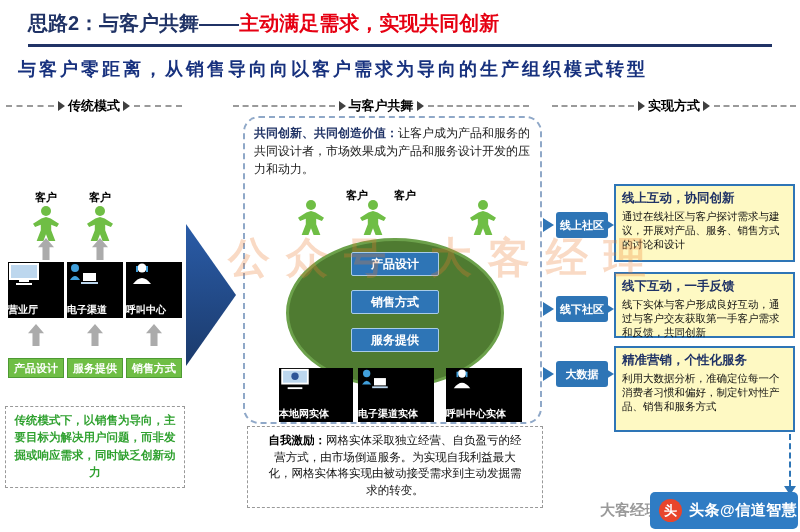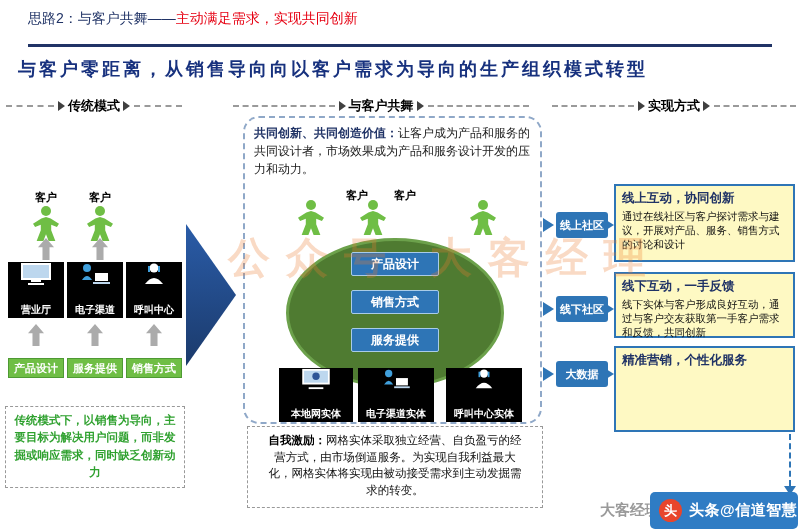--- a/index.html
+++ b/index.html
@@ -1,21 +1,21 @@
 <!DOCTYPE html>
 <html><head>
 <meta charset="utf-8">
 <style>
   html,body{margin:0;padding:0;background:#fff;}
   .slide{position:relative;width:800px;height:532px;background:#fff;overflow:hidden;
          font-family:"Liberation Sans",sans-serif;}
   .abs{position:absolute;}
 
   
-  .title{position:absolute;left:28px;top:10px;font-size:14px;font-weight:normal;white-space:nowrap;}
+  .title{position:absolute;left:28px;top:10px;font-size:20px;font-weight:bold;white-space:nowrap;}
   .t-navy{color:#203366;}
   .t-red{color:#E60012;}
   .title-rule{position:absolute;left:28px;top:44px;width:744px;height:3px;background:#203366;}
   .subtitle{position:absolute;left:18px;top:57px;font-size:18px;font-weight:bold;color:#17317E;
             letter-spacing:3px;font-family:"Liberation Serif",serif;white-space:nowrap;}
 
   
   .col-header{position:absolute;top:97px;display:flex;align-items:center;gap:4px;}
   .hdr-dash{flex:1;border-top:2px dashed #9a9a9a;}
   .hdr-label{display:flex;align-items:center;gap:3px;font-size:13px;font-weight:bold;color:#000;white-space:nowrap;}
@@ -26,21 +26,21 @@
   .p-label{font-size:11px;font-weight:bold;color:#000;margin-bottom:1px;}
   .person-icon{width:26px;margin:0 auto;}
   .p-head{width:10px;height:10px;border-radius:50%;background:#6FBE45;margin:0 auto 1px;}
   .p-body{width:26px;height:24px;background:#6FBE45;
     clip-path:polygon(50% 0%,68% 6%,100% 28%,92% 42%,70% 32%,70% 55%,86% 100%,60% 100%,50% 72%,40% 100%,14% 100%,30% 55%,30% 32%,8% 42%,0% 28%,32% 6%);}
 
   .up-arrow{position:absolute;width:16px;height:22px;background:#ABABAB;
     clip-path:polygon(50% 0,100% 42%,72% 42%,72% 100%,28% 100%,28% 42%,0 42%);}
 
   
-  .chan{position:absolute;background:#000;display:flex;flex-direction:column;align-items:center;
+  .chan{position:absolute;background:#000;display:flex;flex-direction:column;align-items:flex-start;
         justify-content:flex-end;gap:19px;padding-bottom:3px;box-sizing:border-box;}
   .c-label{color:#fff;font-size:10px;font-weight:bold;line-height:1;white-space:nowrap;}
 
   .gbtn{position:absolute;width:56px;height:20px;background:#6FBE45;border:1px solid #4E9A33;color:#fff;
         font-size:11px;font-weight:bold;display:flex;align-items:center;justify-content:center;box-sizing:border-box;}
 
   .note{position:absolute;border:1px dashed #999;box-sizing:border-box;background:#fff;text-align:center;}
   .note-left{left:5px;top:406px;width:180px;height:82px;padding:5px 6px;color:#2FA12F;
              font-family:"Liberation Serif",serif;font-weight:bold;font-size:11.5px;line-height:1.5;}
   .note-mid{left:247px;top:426px;width:296px;height:82px;padding:5px 17px;font-size:11.5px;line-height:1.45;color:#111;}
@@ -255,20 +255,21 @@
   <div class="rbox" style="top:184px;height:78px;">
     <div class="rtitle">线上互动，协同创新</div>
     <div class="rbody">通过在线社区与客户探讨需求与建议，开展对产品、服务、销售方式的讨论和设计</div>
   </div>
   <div class="rbox" style="top:272px;height:66px;">
     <div class="rtitle">线下互动，一手反馈</div>
     <div class="rbody">线下实体与客户形成良好互动，通过与客户交友获取第一手客户需求和反馈，共同创新</div>
   </div>
   <div class="rbox" style="top:346px;height:86px;">
     <div class="rtitle">精准营销，个性化服务</div>
+    <div class="rbody">利用大数据分析，准确定位每一个消费者习惯和偏好，制定针对性产品、销售和服务方式</div>
   </div>
 
   <div class="v-dash"></div>
   <div class="v-arrowhead"></div>
 
   <div class="wm-center">公众号 大客经理</div>
   <div class="wm-gray">大客经理</div>
   <div class="badge">
     <div class="badge-logo">头</div>
     <div class="badge-text">头条@信道智慧</div>

